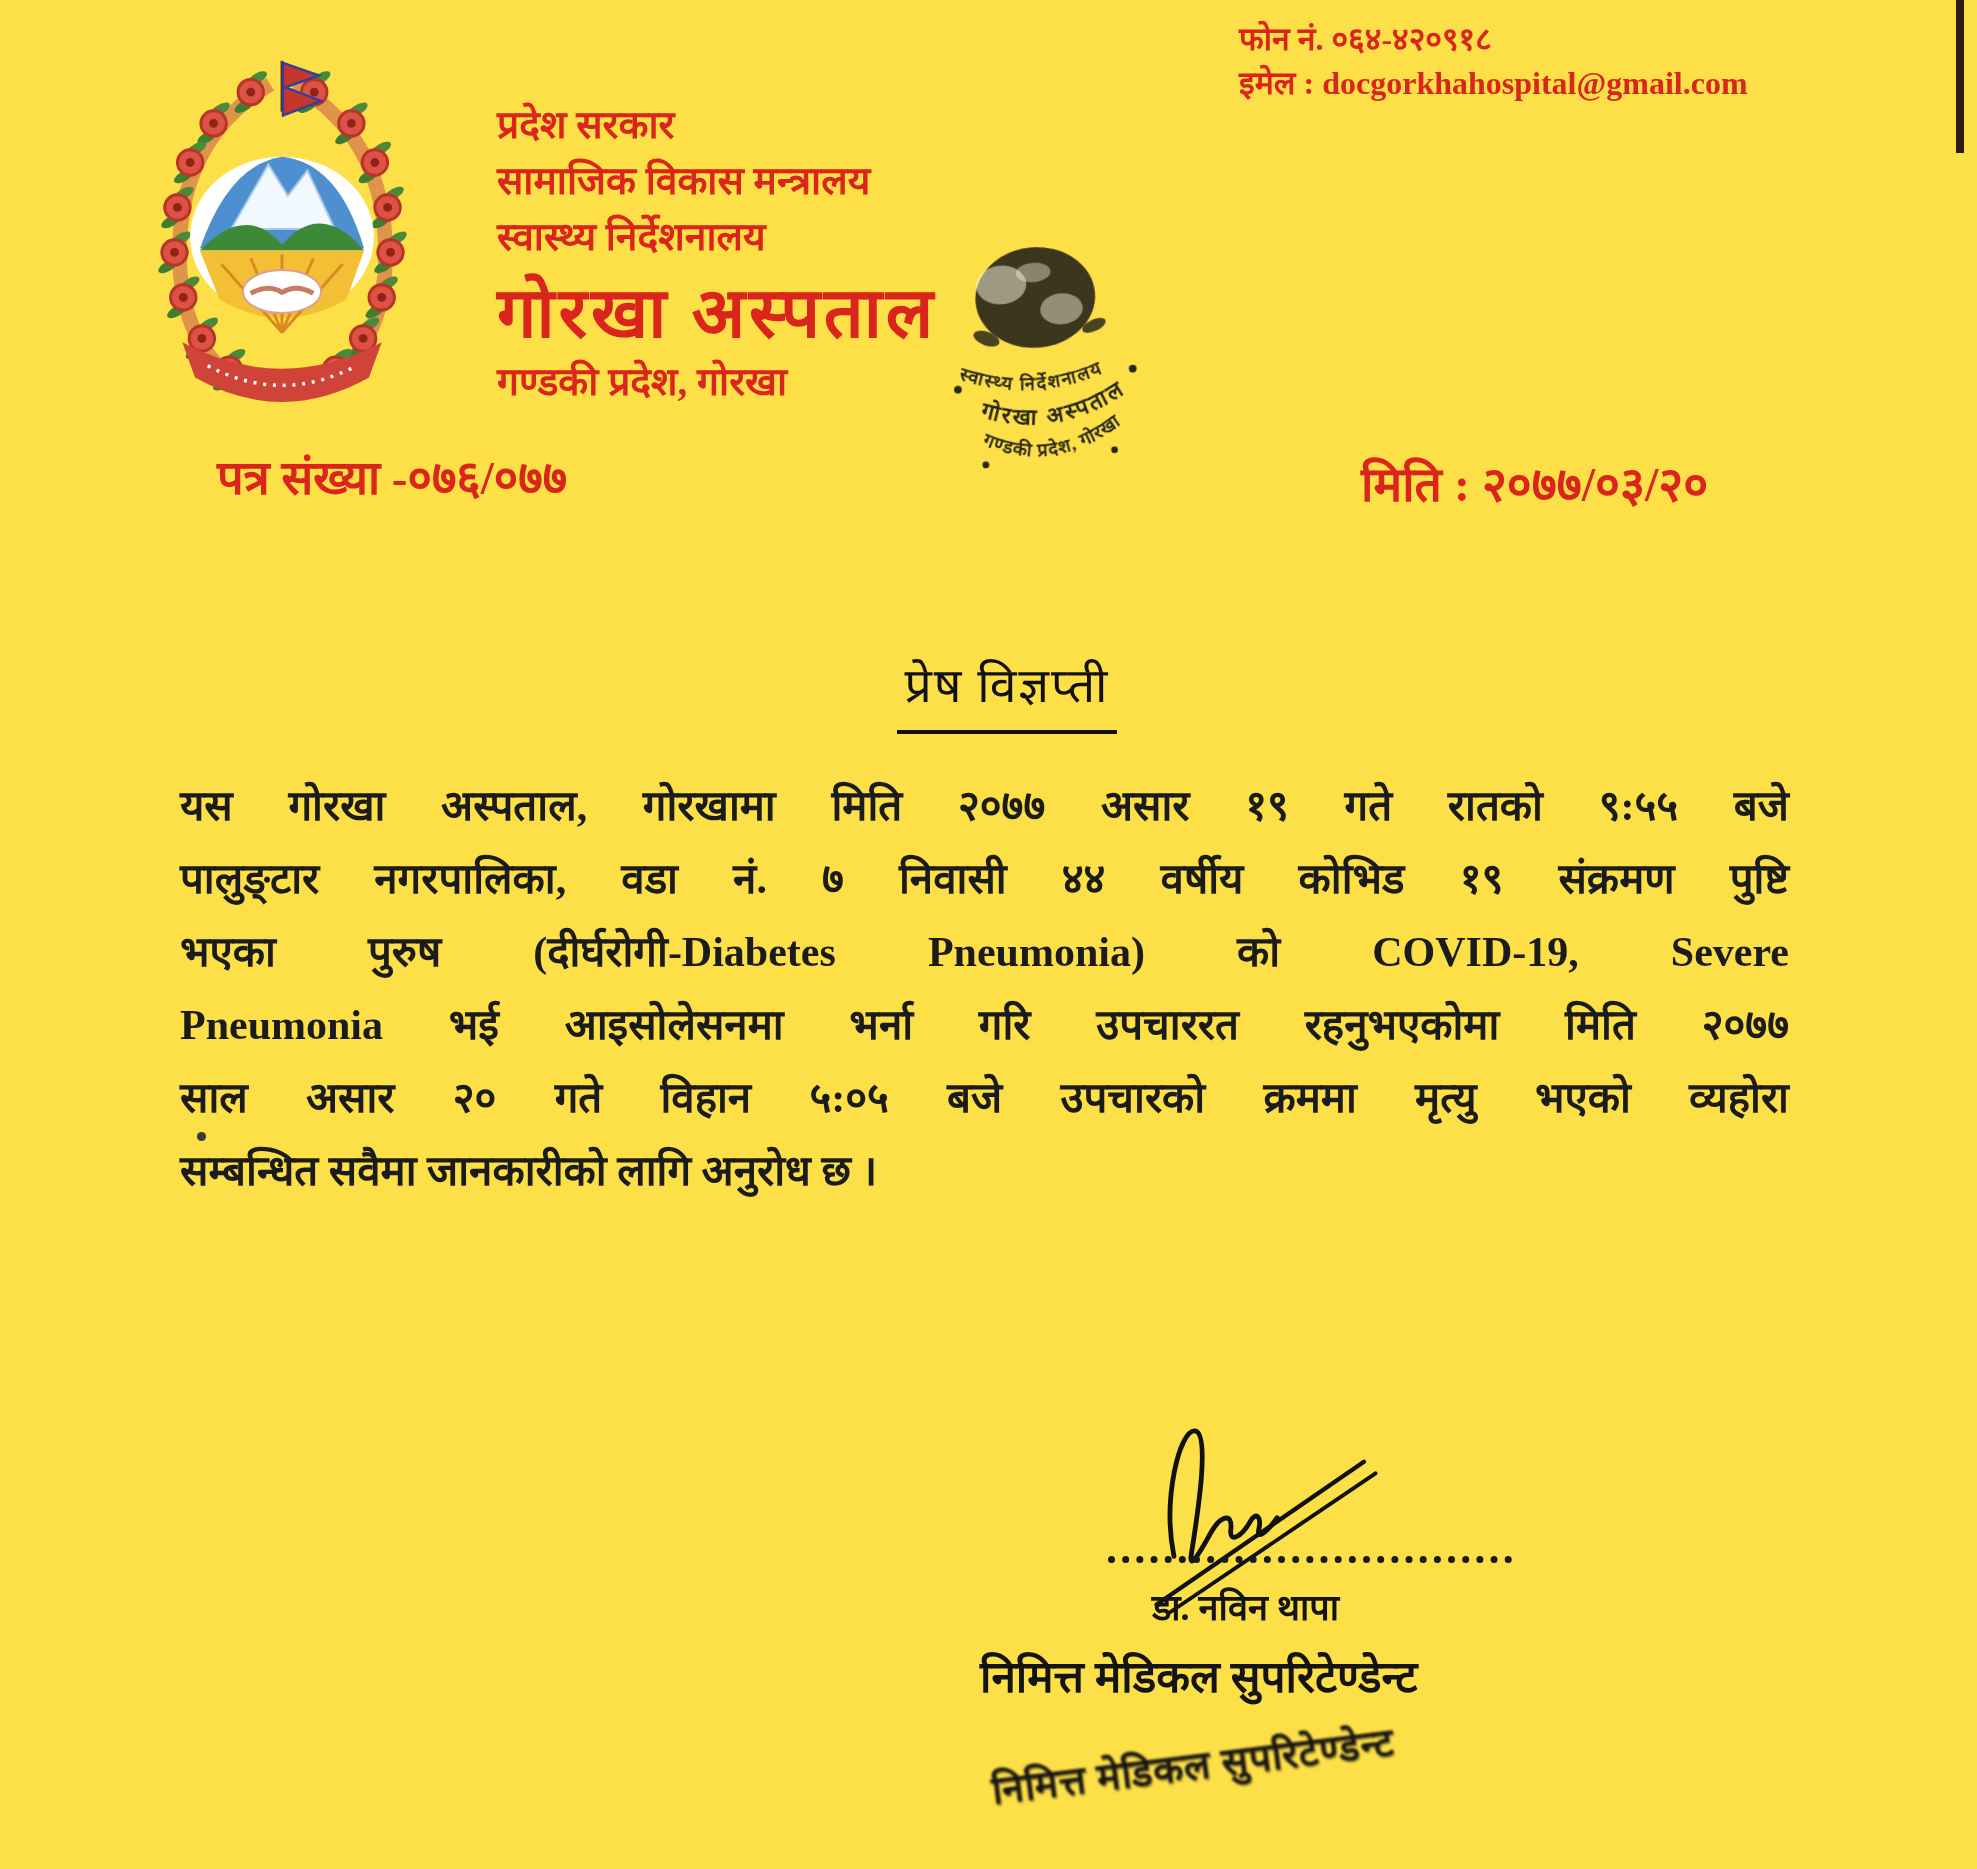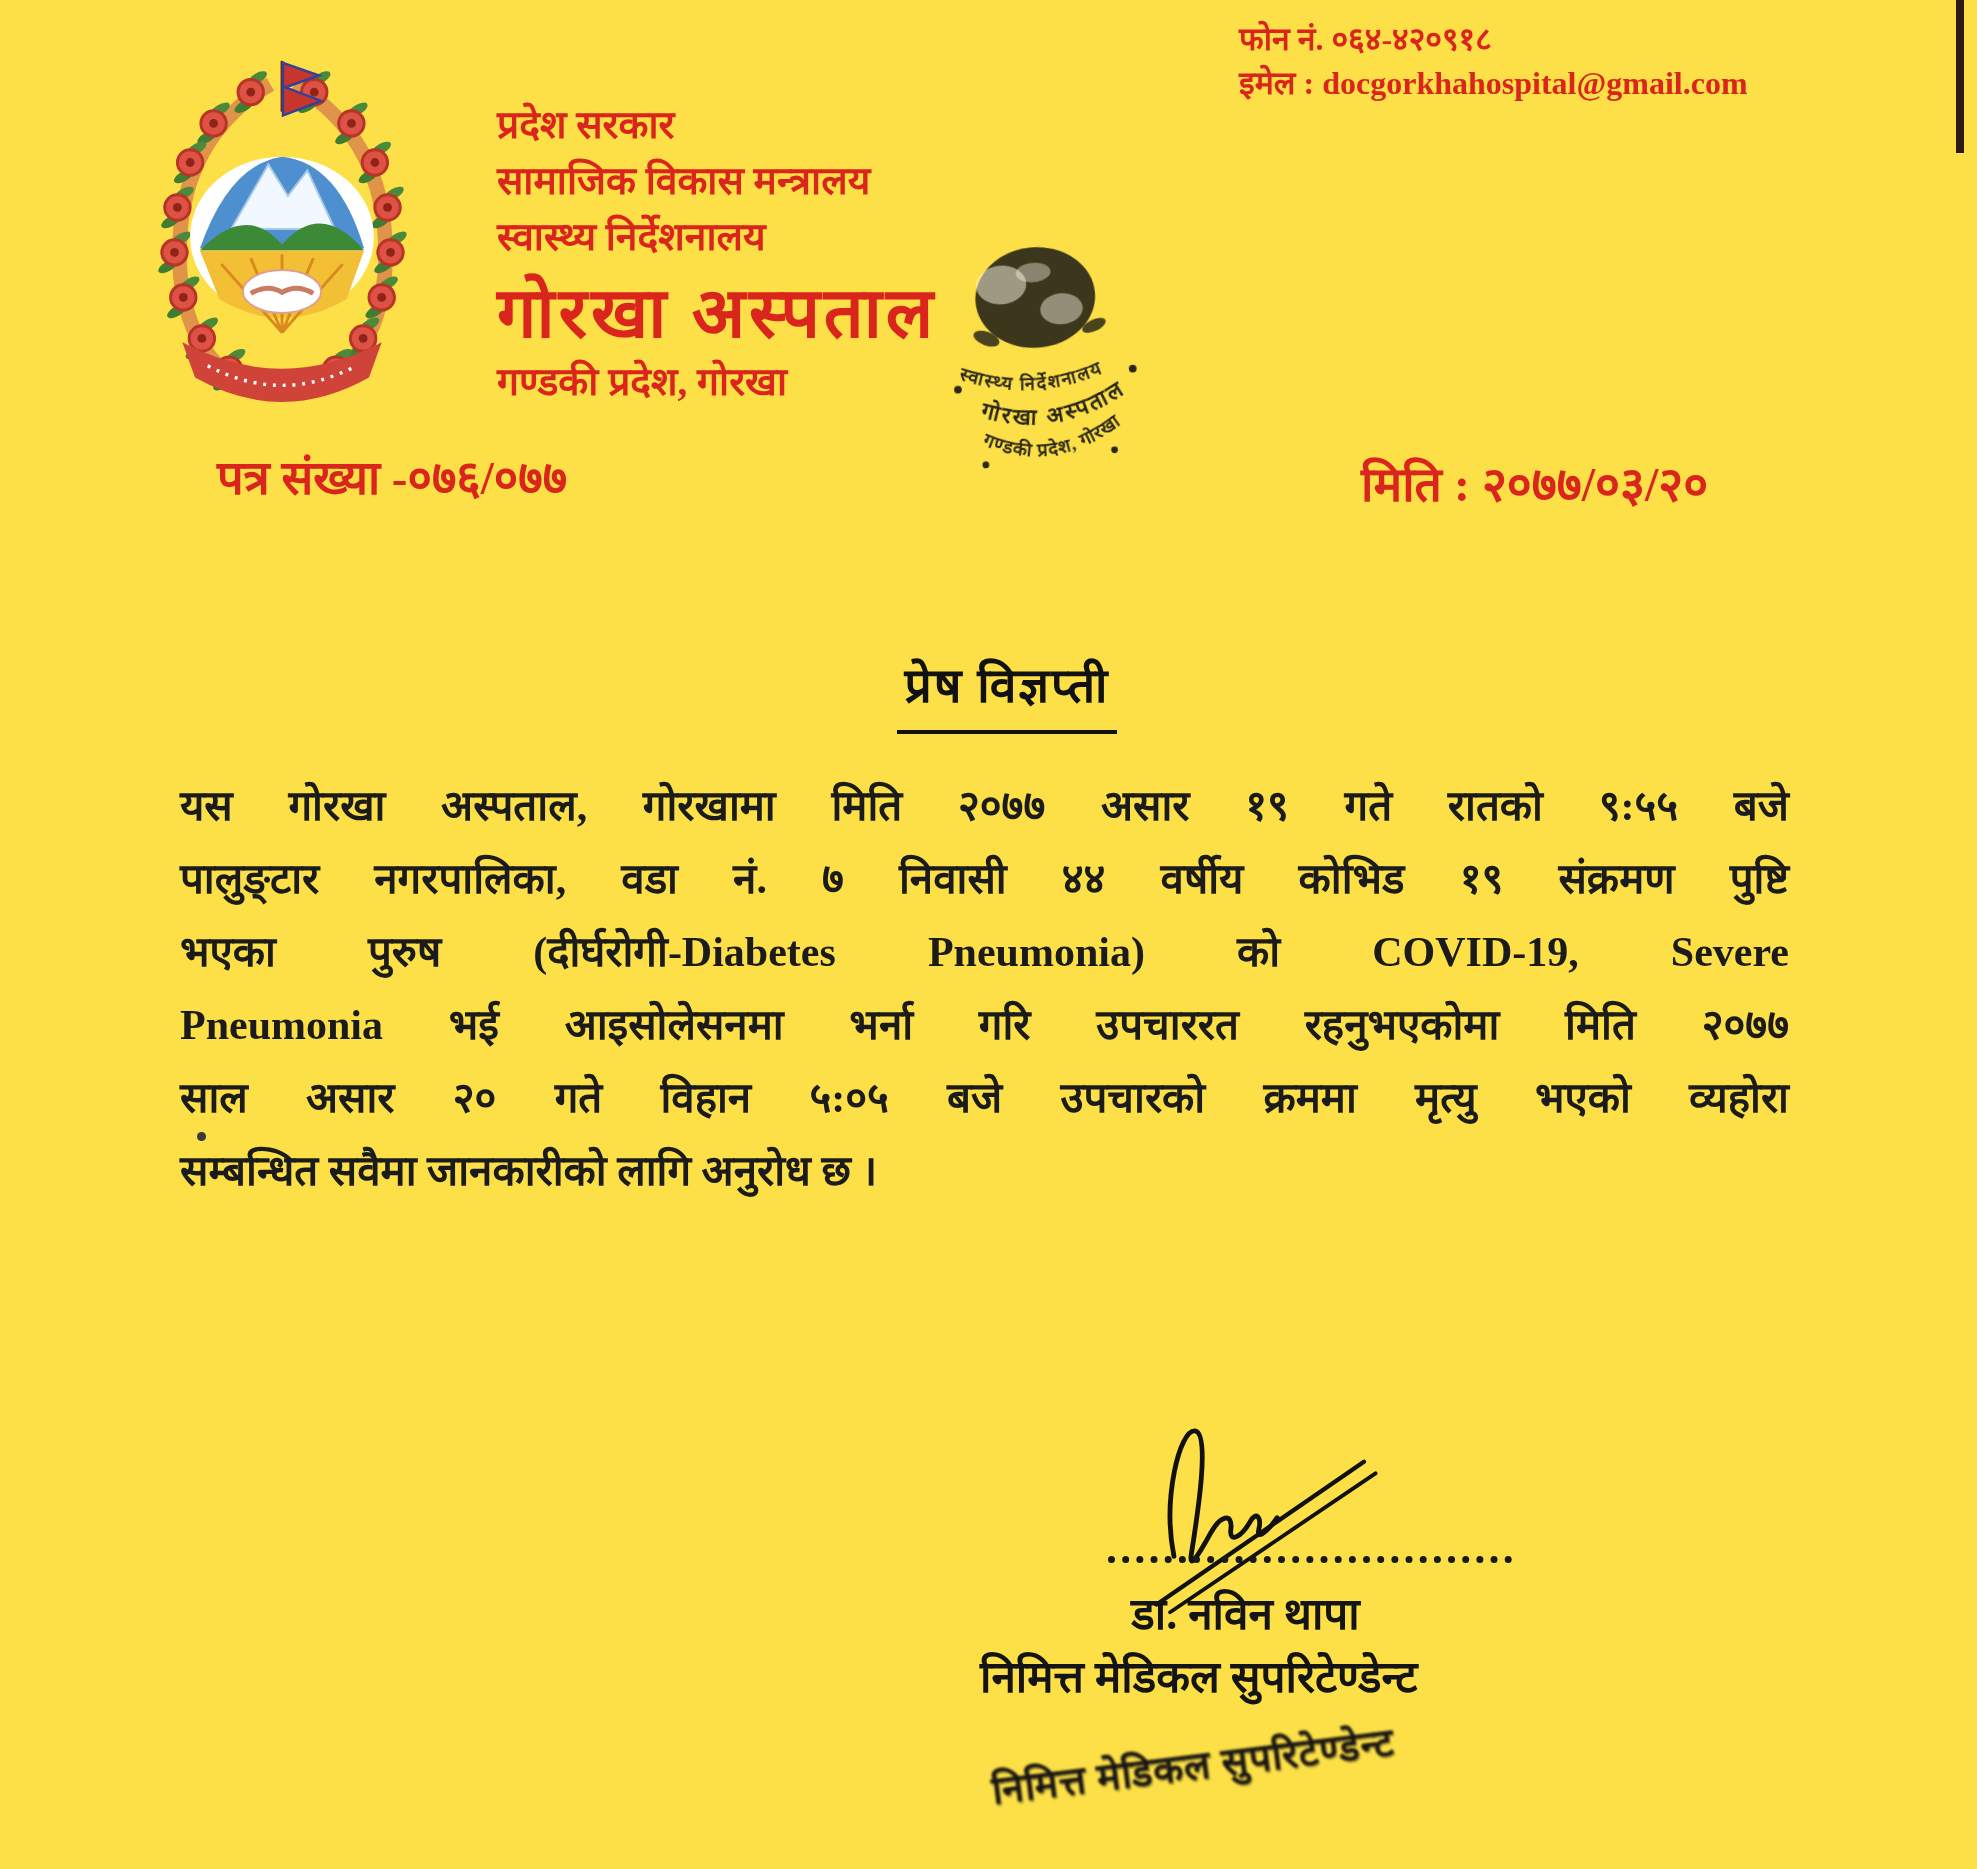--- a/index.html
+++ b/index.html
@@ -19,33 +19,33 @@
   .header .h-line{font-size:39px;line-height:56px;}
   .header .h-hospital{font-size:70px;line-height:81px;margin-top:7.7px;letter-spacing:3.9px;}
   .header .h-sub{font-size:39px;line-height:48px;margin-top:3.9px;}
   
   .seal{position:absolute;left:896px;top:218px;width:290px;height:290px;transform:rotate(-5deg);opacity:.9;filter:blur(0.4px);}
   
   .letter-no{position:absolute;left:217px;top:444px;font-size:47px;font-weight:bold;white-space:nowrap;}
   .date-line{position:absolute;left:1361px;top:450px;font-size:48px;font-weight:bold;white-space:nowrap;}
   
   .title-wrap{position:absolute;left:792px;top:651px;width:396px;text-align:center;}
-  .title-text{display:inline-block;font-size:48px;font-weight:bold;color:#111;
+  .title-text{display:inline-block;font-size:48px;font-weight:normal;color:#111;
     border-bottom:4.8px solid #111;padding:0 7.7px 13.5px 7.7px;letter-spacing:1.9px;margin-left:34px;}
   
   .body-block{position:absolute;left:180px;top:770px;width:1609px;color:#1b1b1b;}
   .body-line{font-size:42px;line-height:73px;height:73px;font-weight:700;
     text-align:justify;text-align-last:justify;white-space:normal;}
   .body-line.last{text-align:left;text-align-last:left;}
   
   .sig-scrawl{position:absolute;left:1137px;top:1402px;width:261px;height:217px;}
   .dotted-line{position:absolute;left:1108px;top:1502px;width:404px;height:54px;
     border-bottom:7.7px dotted #191919;}
   .sig-name{position:absolute;left:1004px;top:1582px;width:483px;text-align:center;
-    font-size:44px;font-weight:bold;color:#141414;}
+    font-size:36px;font-weight:bold;color:#141414;}
   .sig-designation{position:absolute;left:980px;top:1645px;width:541px;text-align:left;
     font-size:44px;font-weight:bold;color:#141414;}
   .ink-stamp{position:absolute;left:990px;top:1734px;width:463px;
     font-size:39px;font-weight:bold;color:#181512;white-space:nowrap;
     transform:rotate(-7deg);filter:blur(1.1px);letter-spacing:1px;
     text-shadow:1px 1.9px 0 rgba(20,15,10,.35);}
   
   .artifact-line{position:absolute;left:1956px;top:0;width:7.7px;height:153px;background:#2d1a15;}
   .artifact-dot{position:absolute;left:197px;top:1132px;width:8.7px;height:8.7px;border-radius:50%;background:#3a3a3a;}
 </style>

